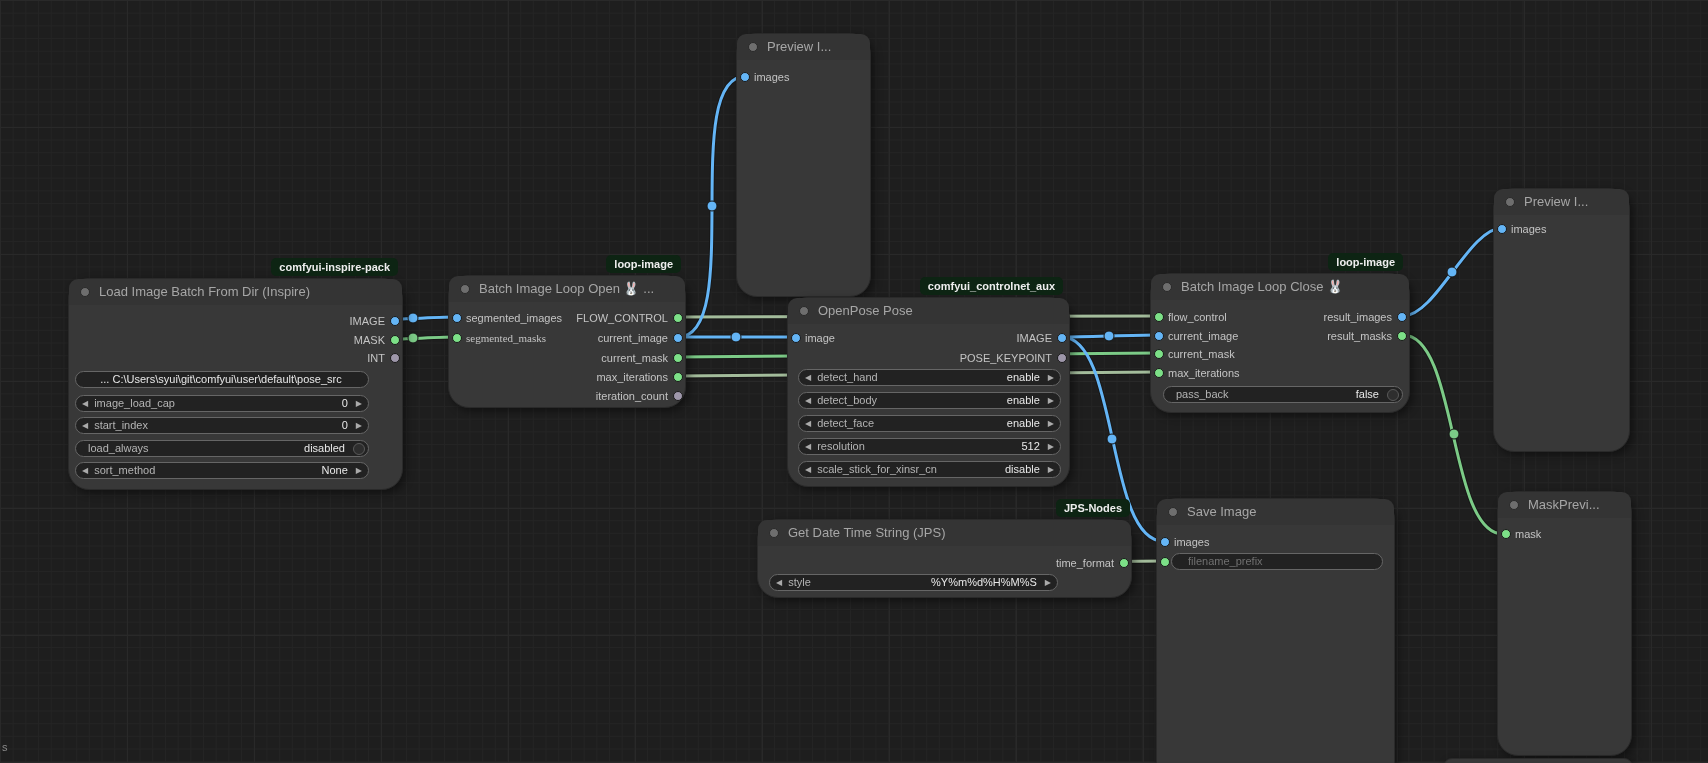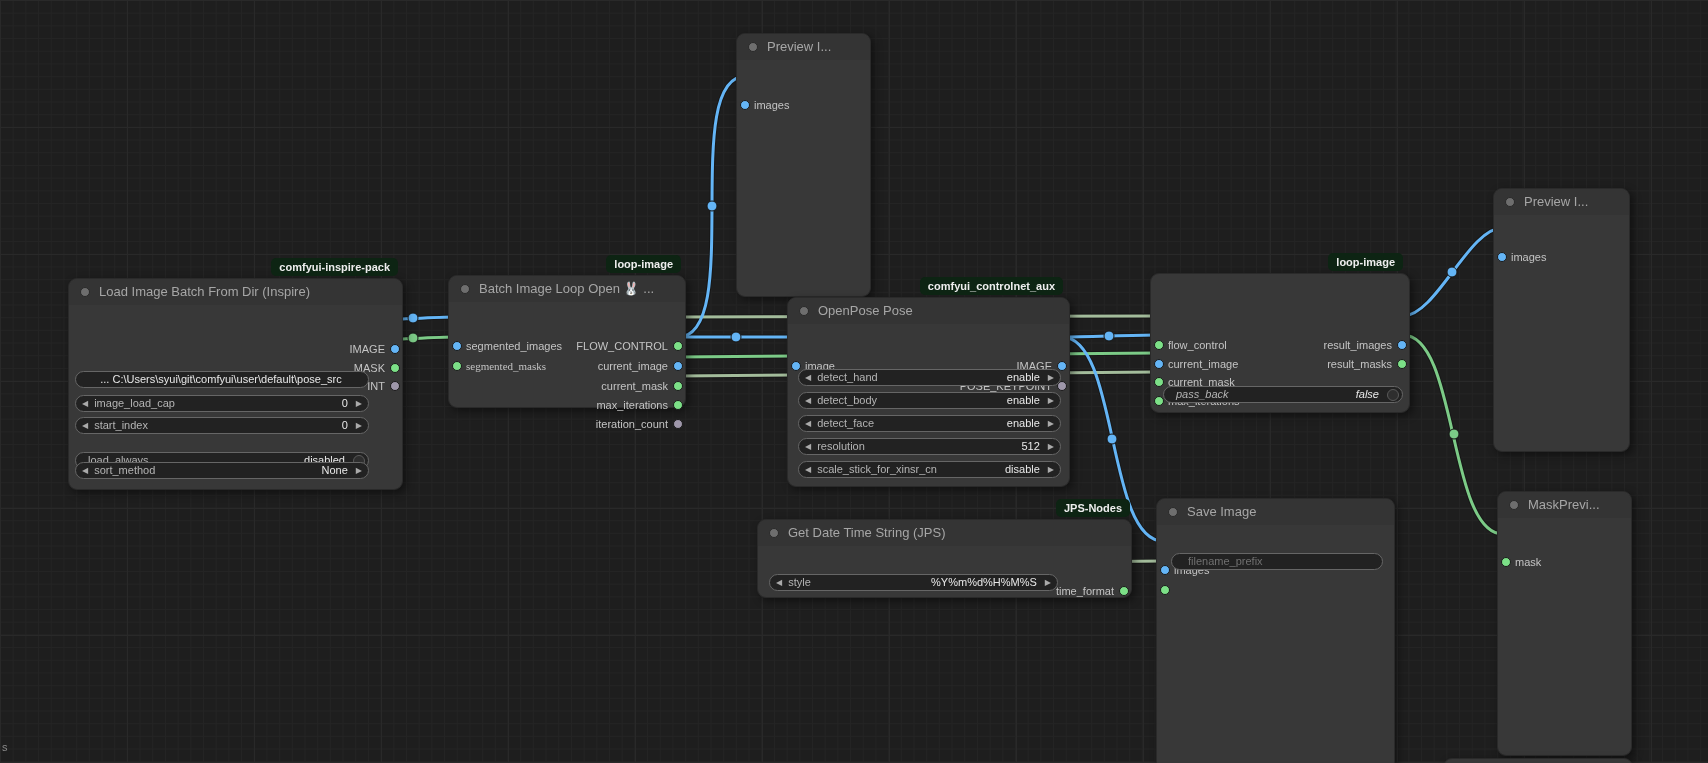--- a/index.html
+++ b/index.html
@@ -17,37 +17,37 @@
   #wires{position:absolute;left:0;top:0;z-index:1;}
   .wire-under{fill:none;stroke:#171717;stroke-width:5;}
   .wire{fill:none;stroke-width:3;}
   .w-blue{stroke:#64B5F6;} .w-green{stroke:#7CCB87;} .w-pale{stroke:#A3BC9B;}
   .ldot-blue{fill:#64B5F6;stroke:#171717;stroke-width:1;}
   .ldot-green{fill:#7CCB87;stroke:#171717;stroke-width:1;}
   .ldot-pale{fill:#A3BC9B;stroke:#171717;stroke-width:1;}
 
   .node{
     position:absolute;z-index:2;background:#383838;border:1px solid #2a2a2a;
-    border-radius:9px;box-shadow:3px 3px 8px rgba(0,0,0,.45);box-sizing:border-box;
+    border-radius:21px;box-shadow:3px 3px 8px rgba(0,0,0,.45);box-sizing:border-box;
   }
   .ntitle{
     position:relative;height:26px;line-height:26px;color:#a6a6a6;font-size:13px;
     padding-left:30px;white-space:nowrap;overflow:hidden;border-radius:9px 9px 0 0;
     background:#343434;
   }
   .ndot{
     position:absolute;left:11px;top:8px;width:10px;height:10px;border-radius:50%;
     background:#6e6e6e;border:1px solid #2a2a2a;box-sizing:border-box;
   }
   .badge{
     position:absolute;top:-21px;height:16px;line-height:16px;background:#0d2413;
     color:#eeeeee;font-size:11px;font-weight:bold;border-radius:5px;padding:1px 8px;
     white-space:nowrap;z-index:3;
   }
-  .port{position:absolute;height:18px;line-height:18px;font-size:11px;color:#c4c4c4;white-space:nowrap;margin-top:28px;}
+  .port{position:absolute;height:18px;line-height:18px;font-size:11px;color:#c4c4c4;white-space:nowrap;}
   .port.in{left:0;padding-left:17px;text-align:left;}
   .port.out{right:0;padding-right:17px;text-align:right;}
   .pdot{
     position:absolute;top:4px;width:10px;height:10px;border-radius:50%;
     border:1px solid #1a1a1a;box-sizing:border-box;
   }
   .port.in .pdot{left:3px;} .port.out .pdot{right:2px;}
   .c-img{background:#64B5F6;} .c-msk{background:#7CE087;} .c-int{background:#9E97AA;}
 
   .widget{
@@ -128,21 +128,21 @@
       <span class="wlabel">image_load_cap</span>
       <span class="wvalue">0</span>
       <span class="warr">▶</span>
     </div>
     <div class="widget" style="left:6px;top:138px;width:294px;">
       <span class="warr">◀</span>
       <span class="wlabel">start_index</span>
       <span class="wvalue">0</span>
       <span class="warr">▶</span>
     </div>
-    <div class="widget toggle" style="left:6px;top:173px;width:294px;">
+    <div class="widget toggle" style="left:6px;top:161px;width:294px;">
       <span class="wlabel">load_always</span>
       <span class="wvalue">disabled</span>
       <span class="toggle-knob"></span>
     </div>
     <div class="widget" style="left:6px;top:183px;width:294px;">
       <span class="warr">◀</span>
       <span class="wlabel">sort_method</span>
       <span class="wvalue">None</span>
       <span class="warr">▶</span>
     </div>
@@ -210,27 +210,28 @@
     <div class="widget" style="left:11px;top:54px;width:289px;">
       <span class="warr">◀</span>
       <span class="wlabel">style</span>
       <span class="wvalue">%Y%m%d%H%M%S</span>
       <span class="warr">▶</span>
     </div>
   </div>
 
   <div class="node" style="left:1150px;top:273px;width:260px;height:140px;">
     <div class="badge" style="right:6px;">loop-image</div>
+    <div class="ntitle"><span class="ndot"></span><span>Batch Image Loop Close 🐰</span></div>
     <div class="port in" style="top:34px;"><span class="pdot c-msk"></span><span>flow_control</span></div>
     <div class="port in" style="top:53px;"><span class="pdot c-img"></span><span>current_image</span></div>
     <div class="port in" style="top:71px;"><span class="pdot c-msk"></span><span>current_mask</span></div>
     <div class="port in" style="top:90px;"><span class="pdot c-msk"></span><span>max_iterations</span></div>
     <div class="port out" style="top:34px;"><span>result_images</span><span class="pdot c-img"></span></div>
     <div class="port out" style="top:53px;"><span>result_masks</span><span class="pdot c-msk"></span></div>
-    <div class="widget toggle" style="left:12px;top:112px;width:240px;font-style:italic;">
+    <div class="widget toggle" style="left:12px;top:112px;width:240px;">
       <span class="wlabel">pass_back</span>
       <span class="wvalue">false</span>
       <span class="toggle-knob"></span>
     </div>
   </div>
 
   <div class="node" style="left:1156px;top:498px;width:239px;height:290px;">
     <div class="ntitle"><span class="ndot"></span><span>Save Image</span></div>
     <div class="port in" style="top:34px;"><span class="pdot c-img"></span><span>images</span></div>
     <div class="port in" style="top:54px;width:14px;padding-left:0;">

